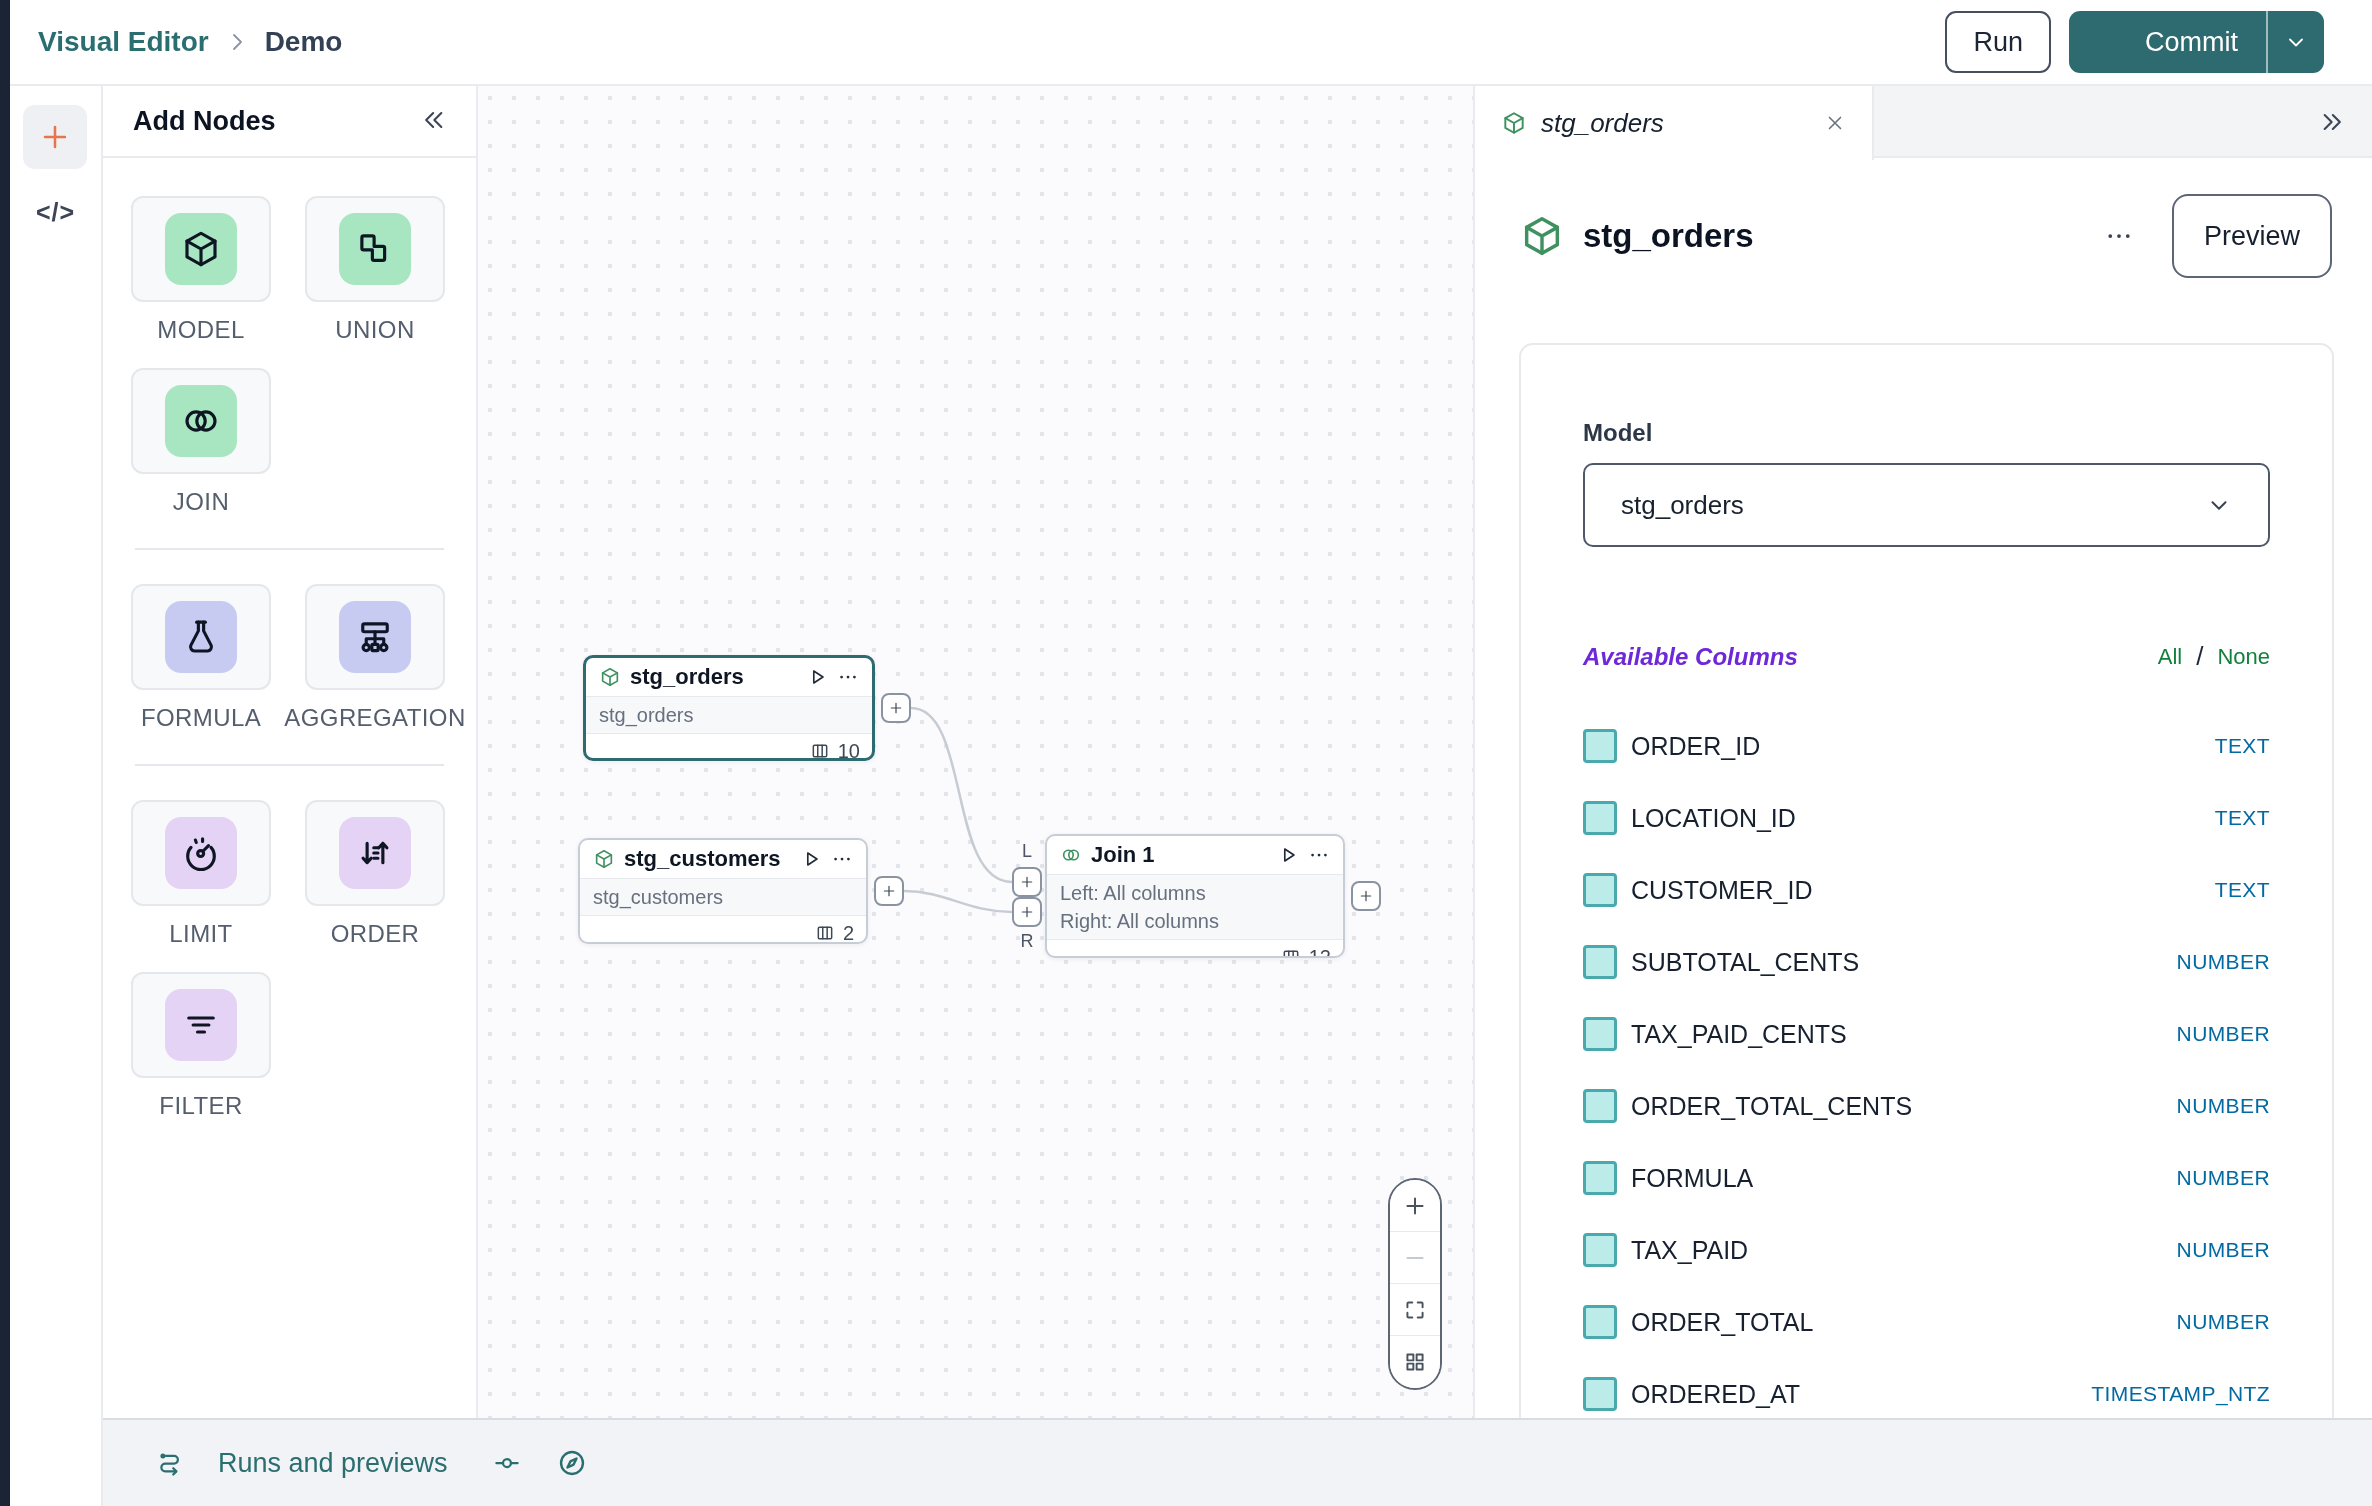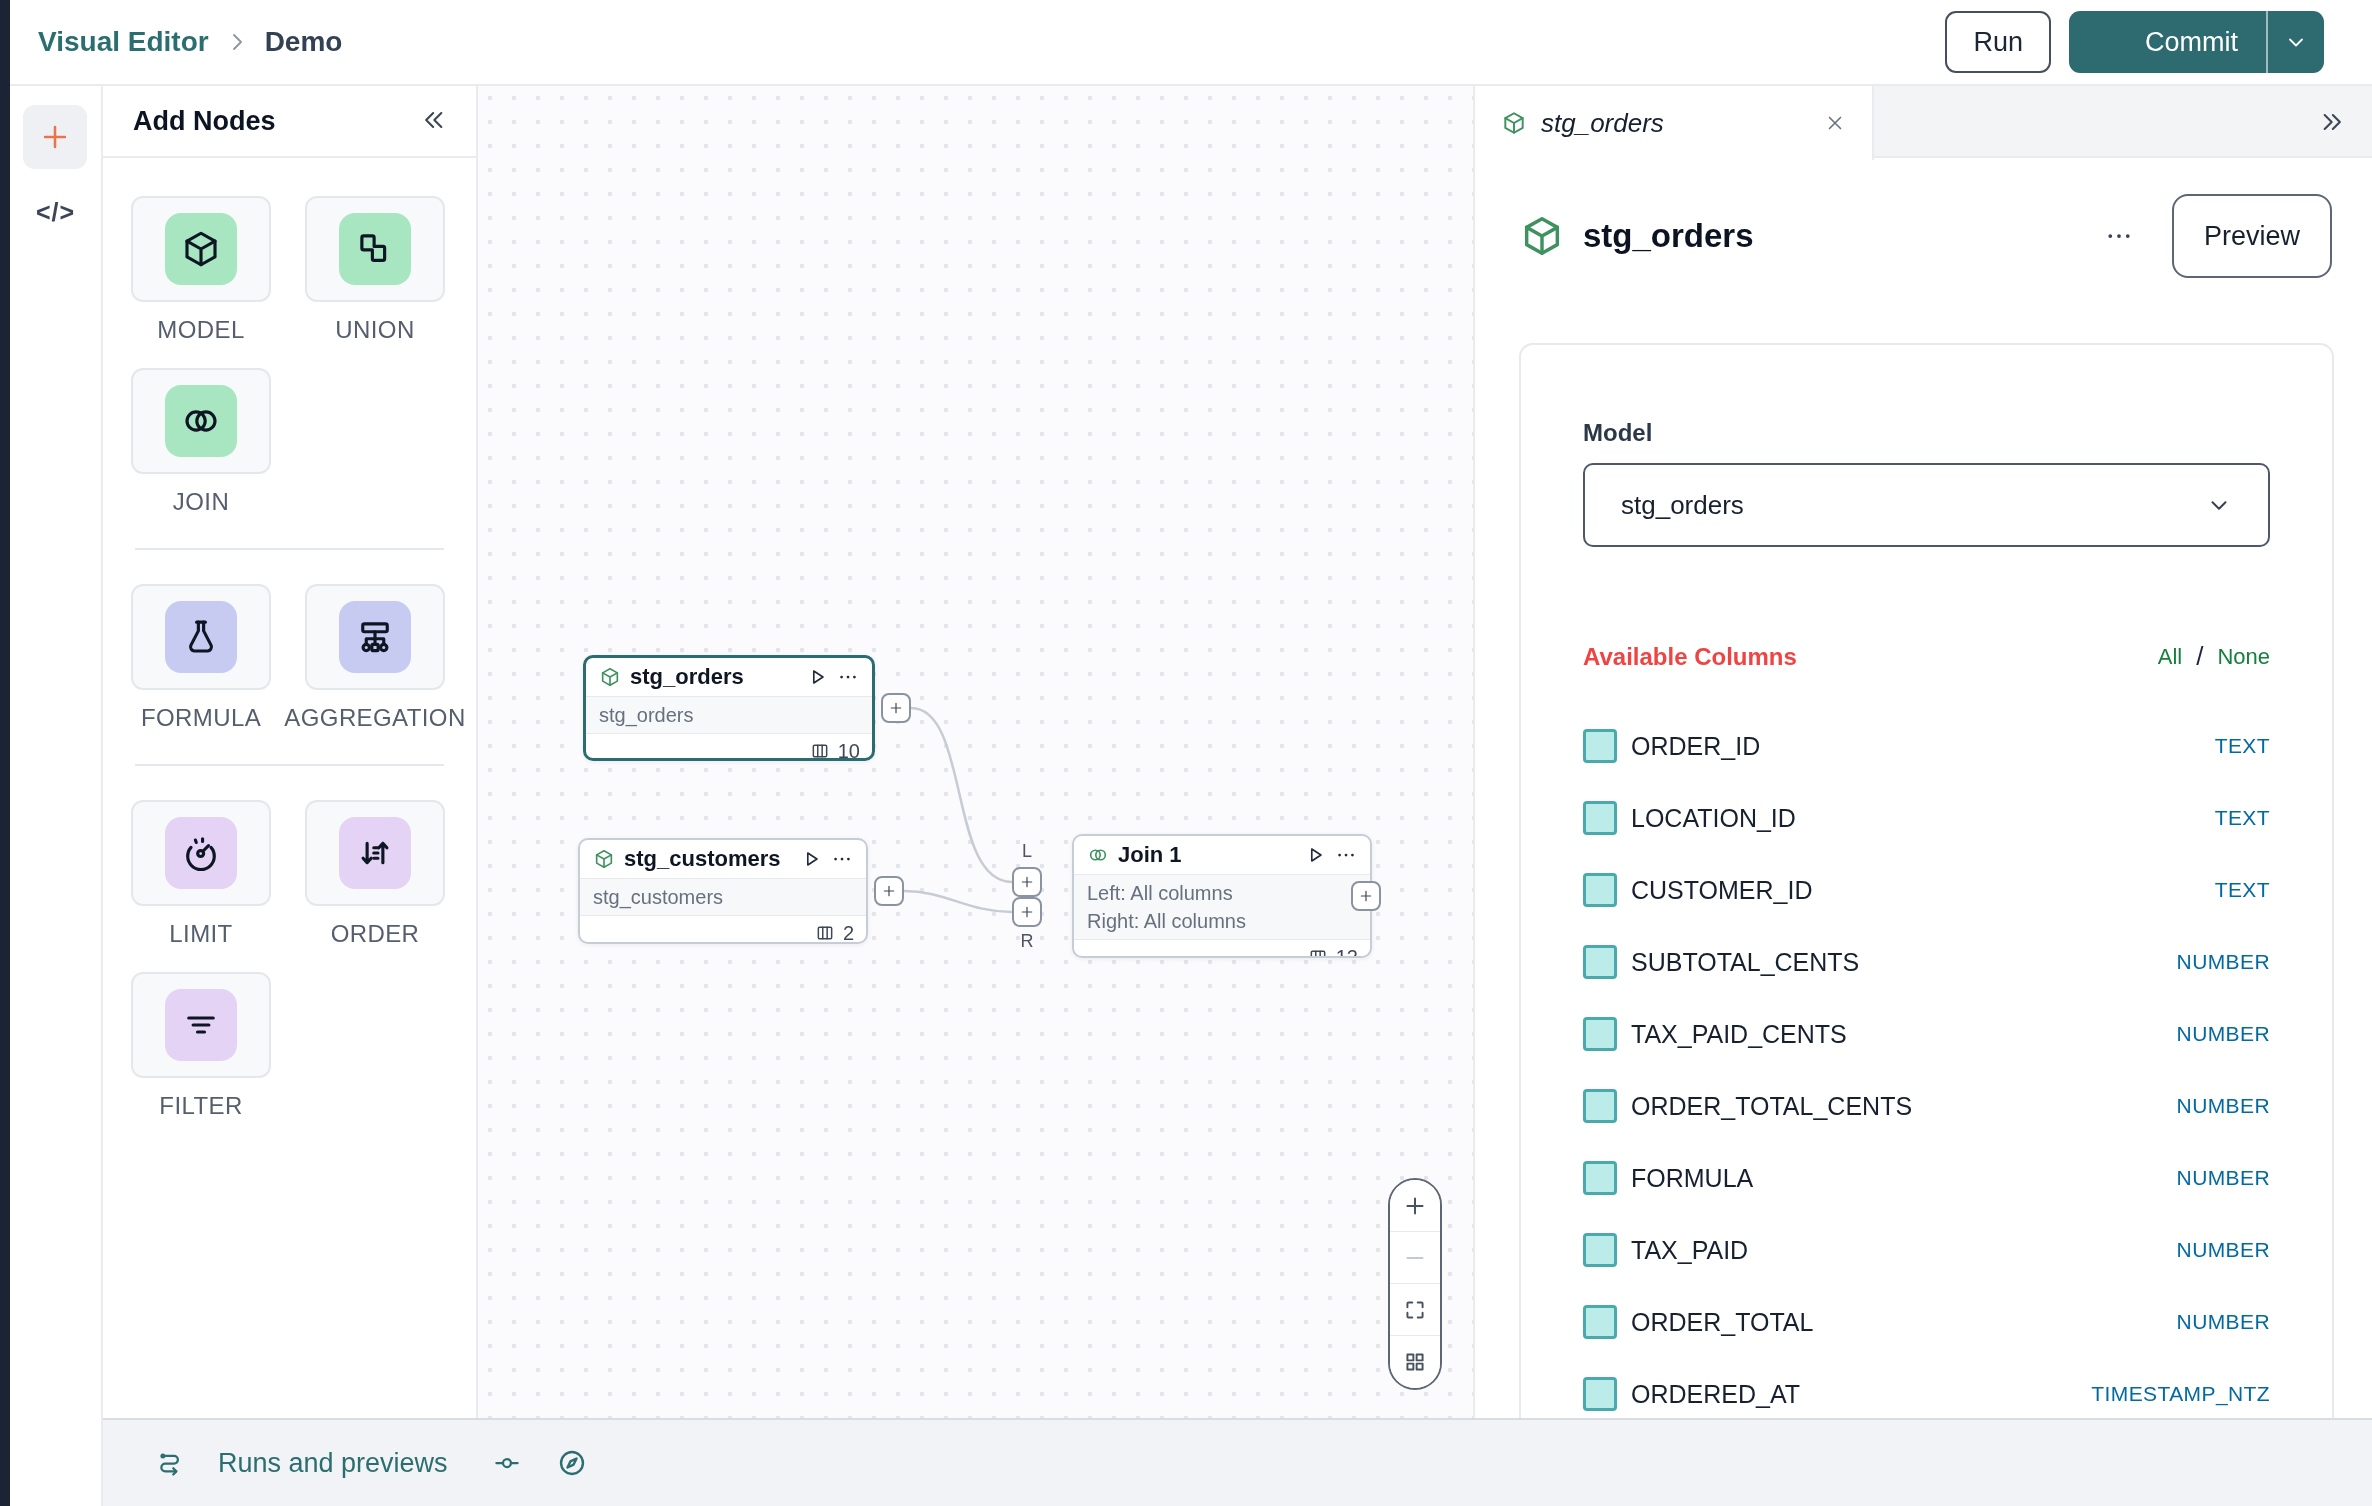--- a/index.html
+++ b/index.html
@@ -88,21 +88,21 @@
   .rhead-menu { margin-left:auto; margin-right:38px; color:#374151; background:none; border:none; display:flex; }
   .btn-preview { height:84px; padding:8px 30px; background:#fff; border:2.5px solid #5d6675; border-radius:16px;
                  font-size:27px; color:#16202e; font-family:inherit; }
   .card { position:absolute; left:44px; top:257px; width:815px; height:1210px; background:#fff;
           border:2px solid #e7e9ed; border-radius:14px; padding:0 62px; }
   .model-label { margin-top:74px; font-size:24px; font-weight:bold; color:#2c3747; }
   .select { margin-top:16px; height:84px; border:2px solid #4e586a; border-radius:10px; background:#fff;
             display:flex; align-items:center; padding:0 36px; font-size:26px; color:#16202e; cursor:pointer; }
   .select .icn { margin-left:auto; color:#374151; }
   .cols-head { margin-top:94px; display:flex; align-items:center; }
-  .cols-label { font-size:24px; font-weight:bold; color:#ef4444; }
+  .cols-label { font-size:24px; font-weight:bold; color:#6d28d9;font-style:italic; }
   .cols-links { margin-left:auto; display:flex; align-items:center; font-size:26px; }
   .lnk { color:#15803d; background:none; border:none; font-size:22px; font-family:inherit; }
   .lnk-sep { color:#1d2636; margin:0 14px; }
   .colrows { margin-top:38px; }
   .colrow { height:72px; display:flex; align-items:center; gap:14px; }
   .cbox { width:34px; height:34px; border:3px solid #4aa9ad; background:#bcece9; border-radius:4px; flex:0 0 auto; cursor:pointer; }
   .cname { font-size:25px; color:#16202e; }
   .ctype { margin-left:auto; font-size:21px; color:#0369a1; letter-spacing:.4px; }
 
   
@@ -403,21 +403,21 @@
           <span>2</span>
         </div>
       </div>
       <div class="port" style="left: 396px; top: 790px;">
         <span class="icn i16">
           <svg viewBox="0 0 24 24" fill="none" stroke="currentColor" stroke-width="1.8" stroke-linecap="round" stroke-linejoin="round">
             <path d="M12 5v14M5 12h14"></path>
           </svg>
         </span>
       </div>
-      <div class="node" style="left: 594px; top: 748px; width: 300px; height: 124px;">
+      <div class="node" style="left: 567px; top: 748px; width: 300px; height: 124px;">
         <div class="node-head">
           <span class="icn i22" style="color:#3f9260">
             <svg viewBox="0 0 24 24" fill="none" stroke="currentColor" stroke-width="1.8" stroke-linecap="round" stroke-linejoin="round">
               <circle cx="9.2" cy="12" r="5.2"></circle>
               <circle cx="14.8" cy="12" r="5.2"></circle>
             </svg>
           </span>
           <span class="node-title">Join 1</span>
           <button class="node-act">
             <span class="icn i22">

